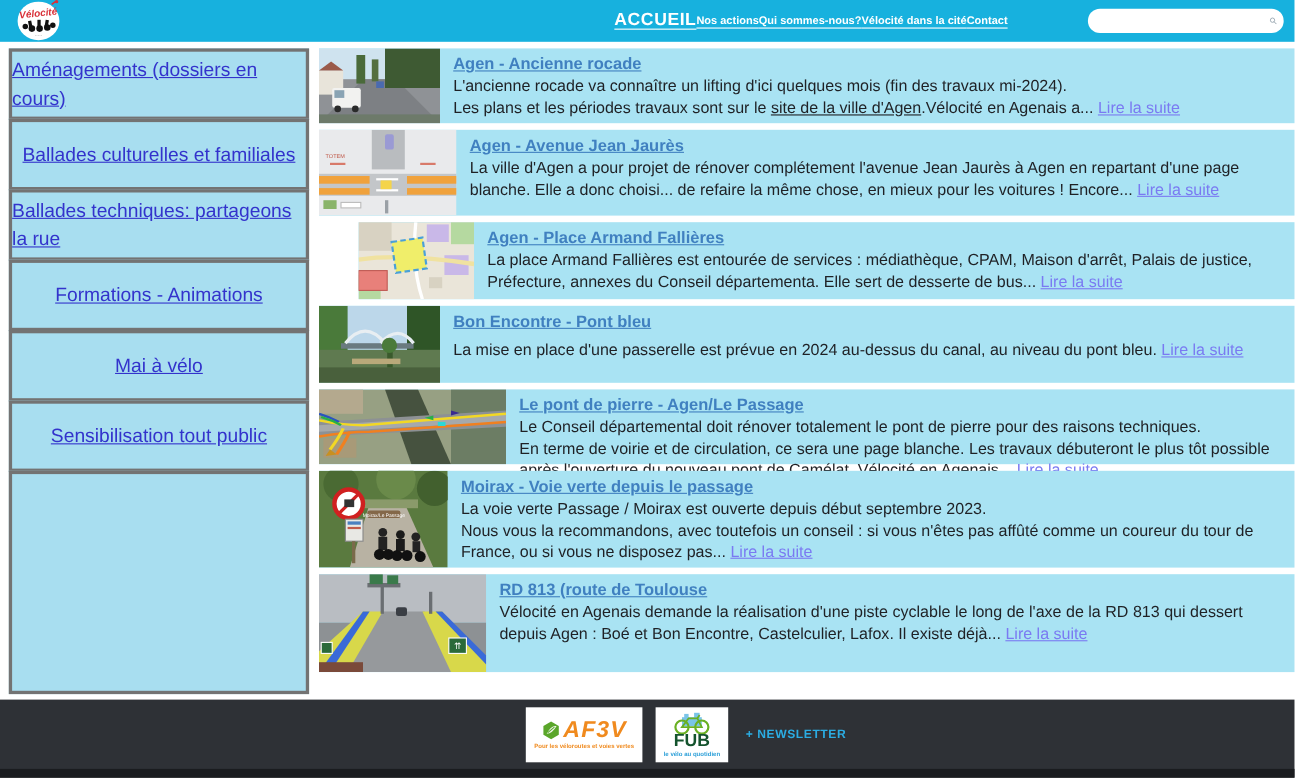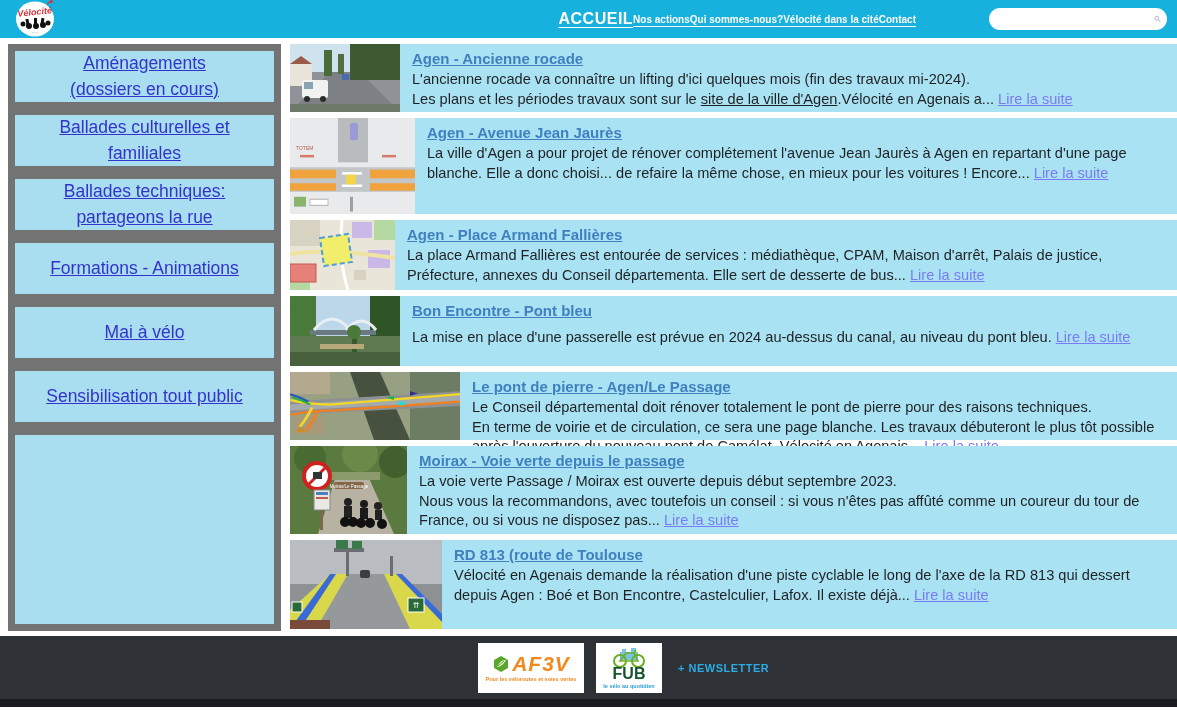--- a/index.html
+++ b/index.html
@@ -14,37 +14,37 @@
   .nav a { color:#ffffff; font-weight:700; font-size:10px; text-decoration:underline; text-underline-offset:3px; white-space:nowrap; }
   .nav a.accueil { font-size:16px; font-weight:800; letter-spacing:0.5px; }
   .search-pill { margin-left:auto; margin-right:10px; width:178px; height:22px; background:#ffffff; border-radius:12px; display:flex; align-items:center; justify-content:flex-end; padding-right:6px; }
   .search-pill input { border:none; outline:none; flex:1; height:100%; background:transparent; border-radius:12px; padding-left:10px; font-size:12px; }
 
   
   .layout { display:flex; padding-top:6px; }
 
   
   .sidebar { width:273px; margin-left:8px; flex:none; }
-  .side-item { border:7px solid #737373; margin-top:-1px; background:#a8def0; height:65px; display:flex; align-items:center; justify-content:center; text-align:center; padding:0 31px; }
+  .side-item { border:3px solid #737373; margin-top:-1px; background:#a8def0; height:65px; display:flex; align-items:center; justify-content:center; padding:0 0; }
   .side-item:first-child { margin-top:0; }
   .side-item a { color:#3333cc; font-size:17.5px; text-decoration:underline; line-height:1.45; }
   .side-item.empty { height:203px; }
 
   
   .main { flex:1; margin-left:9px; display:flex; flex-direction:column; gap:6px; }
   .card { background:#a9e3f3; display:flex; align-items:stretch; }
   .thumb { flex:none; display:block; }
   .content { padding:4px 12px 0 12px; min-width:0; }
   .title { display:inline-block; color:#4080c0; font-weight:700; font-size:15px; text-decoration:underline; margin:2px 0 3px 0; }
   .line { font-size:14.6px; line-height:19.5px; color:#1f2125; }
   .inline-link { color:#1f2125; text-decoration:underline;text-align:right; }
   .read-more { color:#7a7af2; text-decoration:underline; }
   .c1 { height:68px; } .c1 .thumb { width:110px; }
-  .c2 { height:96px; } .c2 .thumb { width:125px; }
-  .c3 { height:70px; } .c3 .thumb { width:105px; }
+  .c2 { height:78px; } .c2 .thumb { width:125px; }
+  .c3 { height:70px;margin-left:36px; } .c3 .thumb { width:105px; }
   .c4 { height:70px; } .c4 .thumb { width:110px; }
   .c4 .line { margin-top:6px; }
   .c5 { height:68px; } .c5 .thumb { width:170px; }
   .c6 { height:88px; } .c6 .thumb { width:117px; }
   .c7 { height:89px; } .c7 .thumb { width:152px; }
 
   
   .footer { margin-top:5px; height:71px; background:#2e3136; position:relative; }
   .footer-inner { display:flex; align-items:center; height:63px; padding-left:478px; }
   .footer-strip { position:absolute; bottom:0; left:0; width:100%; height:8px; background:#1a1c1f; }

